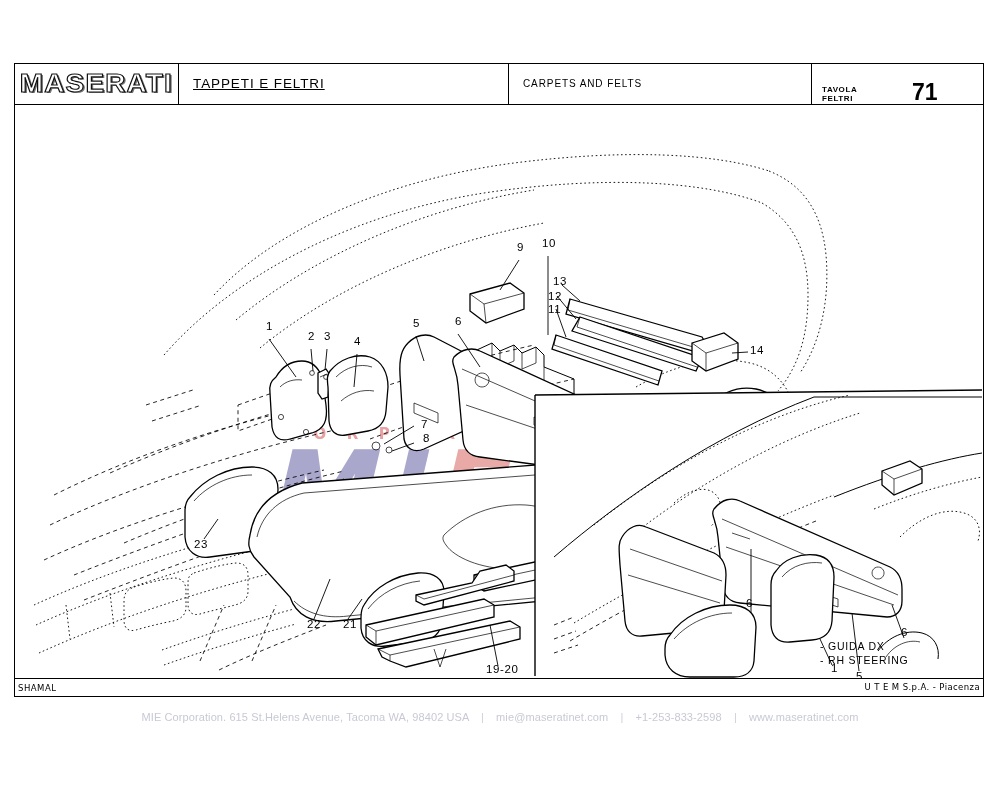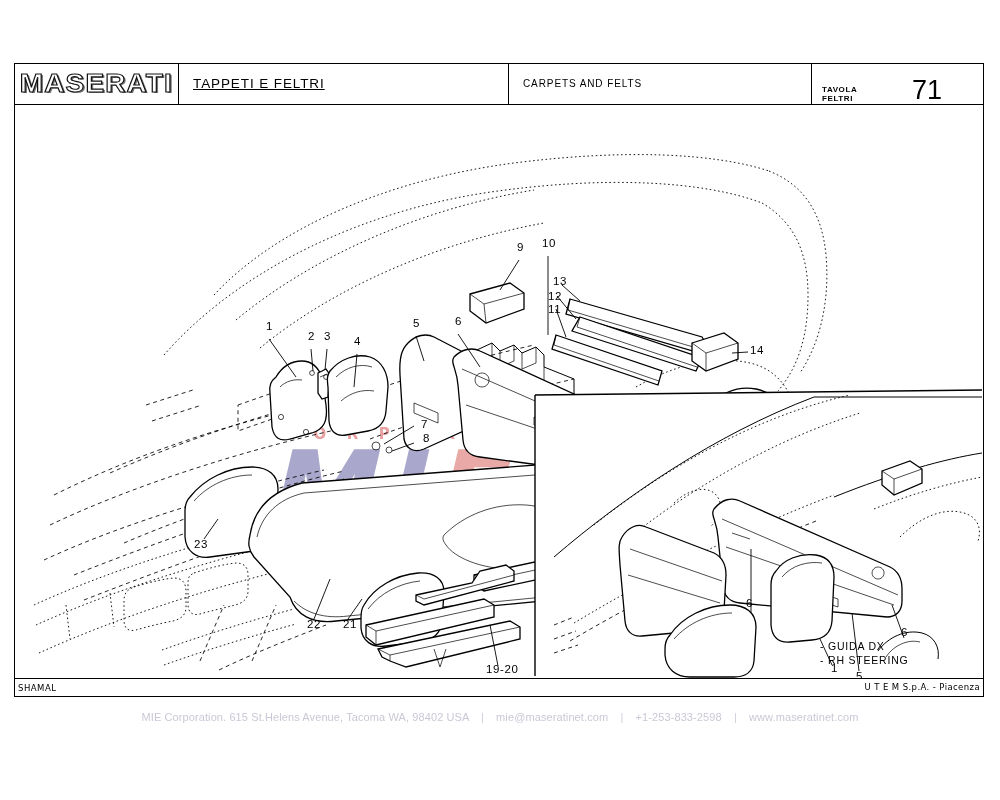--- a/index.html
+++ b/index.html
@@ -90,22 +90,22 @@
   }
   .tav-labels {
     display: flex; flex-direction: column;
     line-height: 1.22;
     font-size: 8px;
     letter-spacing: 0.6px;
     font-weight: 700;
     min-width: 62px;
   }
   .tav-number {
-    font-size: 27px;
-    font-weight: 400;
+    font-size: 23px;
+    font-weight: 700;
     letter-spacing: 0px;
     margin-left: 28px;
     line-height: 1;
   }
 
   
   .canvas {
     position: absolute;
     left: 14px; top: 105px;
     width: 970px; height: 573px;

